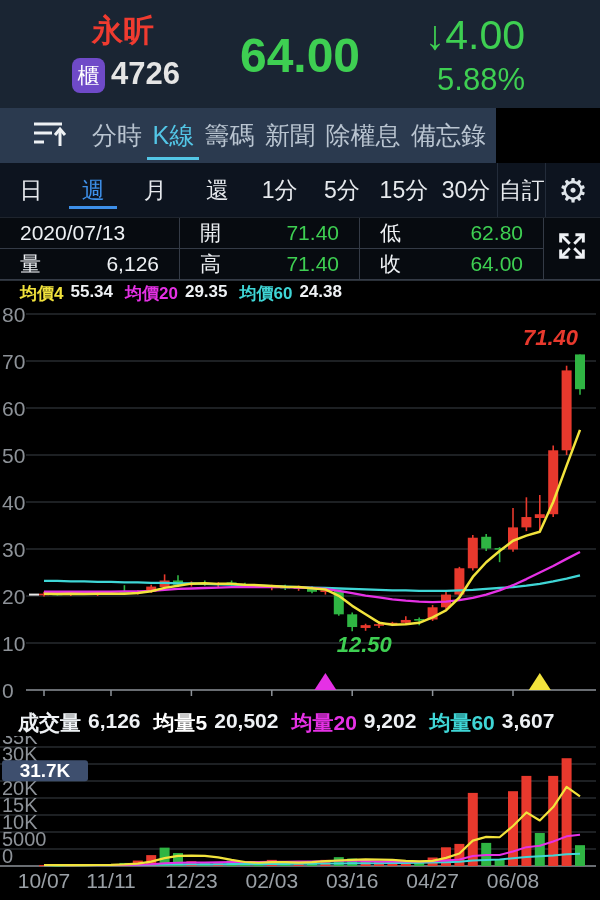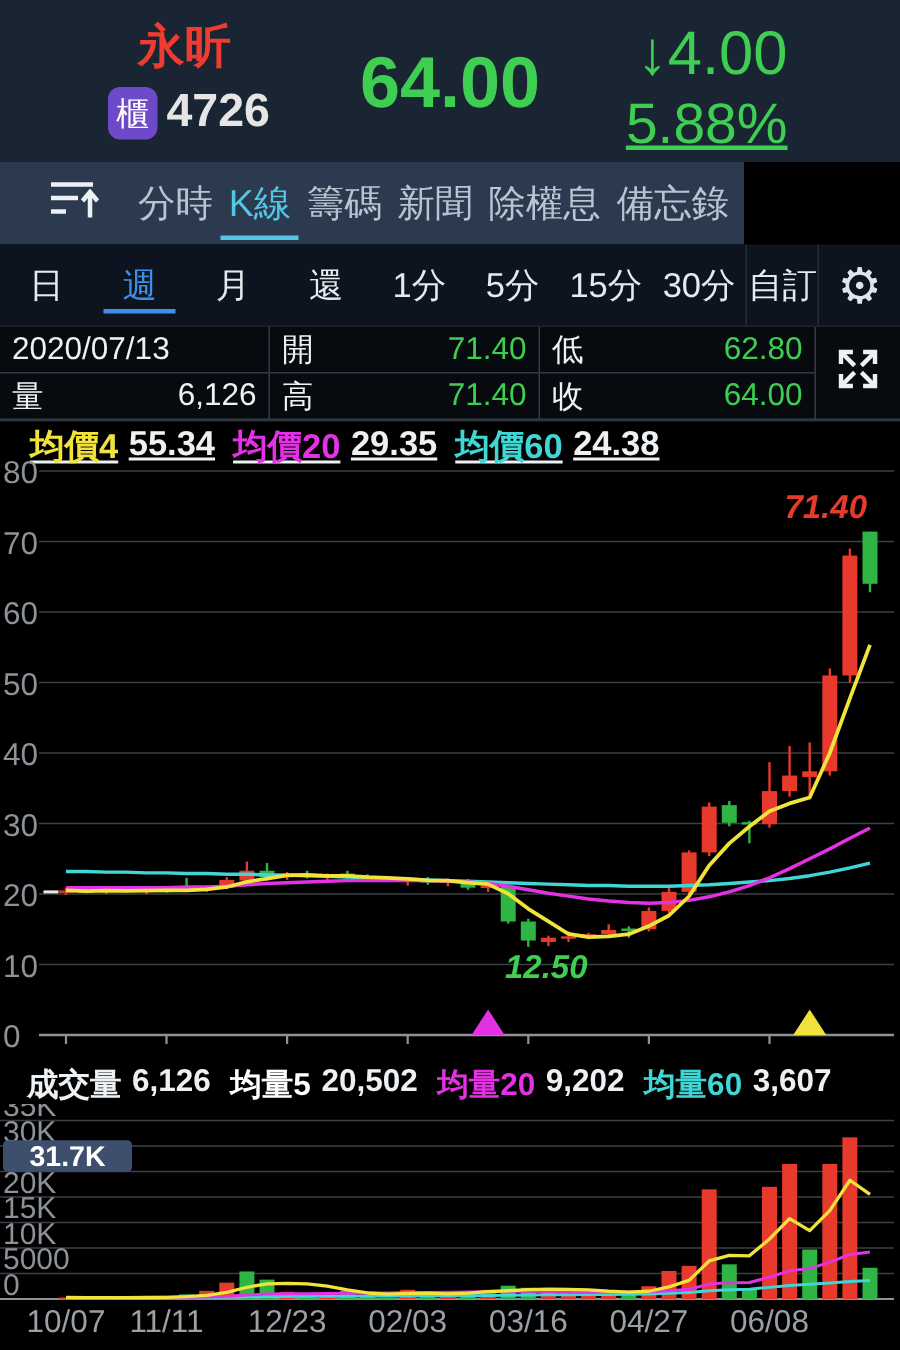--- a/index.html
+++ b/index.html
@@ -13,21 +13,21 @@
   svg text{font-family:"Liberation Sans",sans-serif;}
 
   
   .header{position:absolute;top:0;left:0;width:600px;height:108px;background:#1a2533;}
   .stock-name{position:absolute;left:92px;top:10px;font-size:31px;font-weight:700;color:var(--red-text);}
   .badge{position:absolute;left:72px;top:58px;width:33px;height:35px;background:var(--badge-purple);
          border-radius:8px;color:#fff;font-size:22px;display:flex;align-items:center;justify-content:center;}
   .code{position:absolute;left:111px;top:56px;font-size:31px;font-weight:600;color:#e5e5e5;}
   .price{position:absolute;left:150px;width:300px;top:28px;text-align:center;font-size:48px;font-weight:600;color:var(--green-text);}
   .change{position:absolute;left:390px;top:12px;width:135px;text-align:right;font-size:41px;color:var(--green-text);}
-  .change-pct{position:absolute;left:390px;top:62px;width:135px;text-align:right;font-size:38px;color:var(--green-text);text-decoration:underline;}
+  .change-pct{position:absolute;left:390px;top:62px;width:135px;text-align:right;font-size:31px;color:var(--green-text);}
 
   
   .nav{position:absolute;top:108px;left:0;width:496px;height:55px;background:#2b3a4f;
        display:flex;align-items:center;}
   .sort-icon-wrap{padding-left:30px;width:48px;flex:0 0 auto;}
   .nav-tabs{display:flex;flex:1;justify-content:space-between;margin:0 10px 0 14px;height:100%;}
   .nav-tab{position:relative;display:flex;align-items:center;font-size:25px;color:#b9c4d0;cursor:pointer;}
   .nav-tab.active{color:var(--accent-cyan);}
   .nav-tab.active::after{content:"";position:absolute;left:50%;transform:translateX(-50%);
        bottom:3px;width:52px;height:3px;background:var(--accent-cyan);}
@@ -43,31 +43,31 @@
           bottom:8px;width:48px;height:3px;background:var(--accent-blue);}
   .custom-cell{width:47px;border-left:1px solid #232c3a;display:flex;align-items:center;justify-content:center;
           font-size:23px;color:#e6e9ed;cursor:pointer;}
   .gear-cell{width:54px;border-left:1px solid #232c3a;display:flex;align-items:center;justify-content:center;
           font-size:33px;color:#dfe5ea;cursor:pointer;}
 
   
   .info{position:absolute;top:218px;left:0;width:600px;height:63px;background:#070b10;
         display:grid;grid-template-columns:180px 180px 184px 1fr;grid-template-rows:31px 31px;
         border-bottom:1px solid #2a3038;box-sizing:border-box;font-size:21px;}
-  .cell{display:flex;align-items:center;justify-content:space-between;padding:0 8px;
+  .cell{display:flex;align-items:center;justify-content:space-between;padding:0 20px;
         border-right:1px solid #343b46;border-bottom:1px solid #343b46;box-sizing:border-box;}
   .cell:nth-child(odd){}
   .cell .lab{color:#eef1f4;}
   .cell .val-g{color:var(--green-text);}
   .cell .val-w{color:#eef1f4;}
   .expand-cell{grid-row:1/3;grid-column:4;display:flex;align-items:center;justify-content:center;
         border-bottom:1px solid #343b46;cursor:pointer;}
 
   
-  .ma-legend{position:absolute;top:282px;left:20px;display:flex;gap:12px;font-size:23px;font-weight:600;text-decoration:underline;}
+  .ma-legend{position:absolute;top:282px;left:20px;display:flex;gap:12px;font-size:17px;font-weight:600;}
   .vol-legend{position:absolute;top:709px;left:18px;display:flex;gap:13px;font-size:21px;font-weight:600;}
   .leg-item{display:flex;gap:7px;}
   .leg-item .v{color:#eef1f4;}
 
   .price-svg{position:absolute;top:303px;left:0;}
   .vol-svg{position:absolute;top:736px;left:0;}
 </style>
 </head>
 <body>
 

